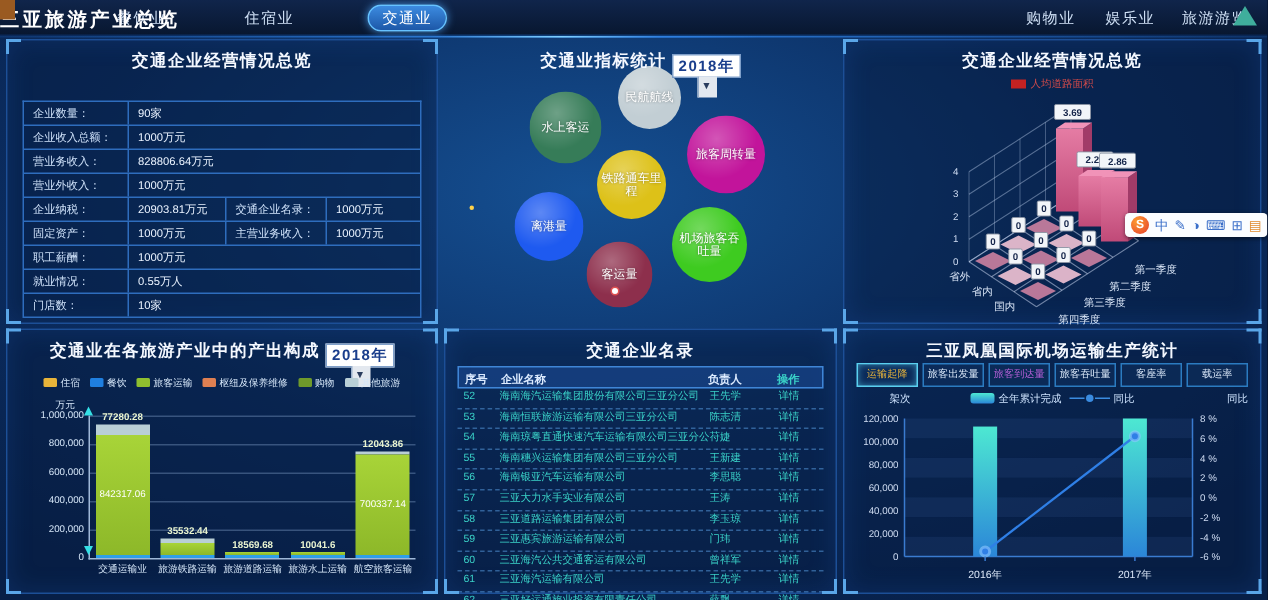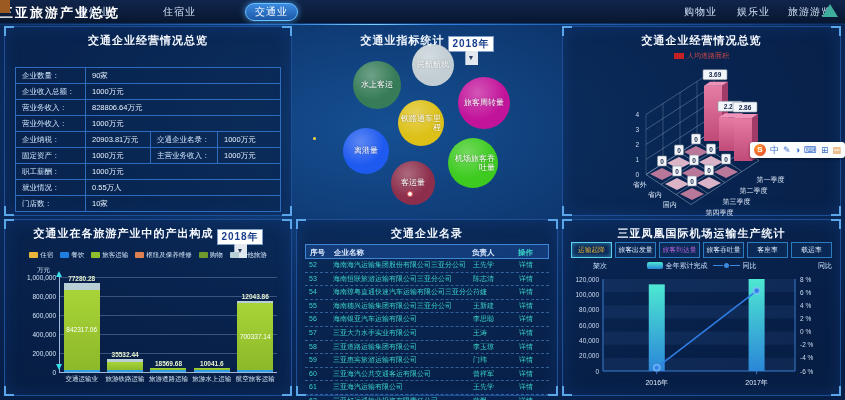--- a/index.html
+++ b/index.html
@@ -35,21 +35,21 @@
   
   .ov-table{position:absolute;left:10px;right:10px;top:40px;border:1px solid #2e6dbd;border-bottom:none;background:rgba(10,36,80,.35);}
   .ov-row{display:flex;border-bottom:1px solid #2e6dbd;height:15px;line-height:15px;font-size:7.5px;}
   .ov-label{width:70px;padding-left:6px;color:#cfe2fa;border-right:1px solid #2e6dbd;box-sizing:border-box;white-space:nowrap;}
   .ov-value{flex:1;padding-left:6px;color:#eaf3ff;white-space:nowrap;overflow:hidden;}
   .ov-label2{width:68px;flex:none;border-left:1px solid #2e6dbd;}
   .ov-value2{flex:0 0 56px;}
   
   .bubble-area{position:absolute;left:0;top:0;right:0;bottom:0;}
   .bubble{position:absolute;border-radius:50%;display:flex;align-items:center;justify-content:center;
-    color:#fff;font-size:8px;text-align:right;line-height:1.15;padding:3px;box-sizing:border-box;
+    color:#fff;font-size:8px;text-align:center;line-height:1.15;padding:3px;box-sizing:border-box;
     text-shadow:0 0 2px rgba(0,0,0,.4);}
   .dot{position:absolute;border-radius:50%;}
   
   .fa-legend{text-align:center;margin-top:3px;font-size:7px;color:#d04a4a;position:relative;z-index:2;}
   .fa-sq{display:inline-block;width:10px;height:6px;background:#c42222;margin-right:3px;vertical-align:middle;}
   .fa-chart{position:absolute;left:0;top:40px;width:279px;height:150px;}
   
   .comp-legend{display:flex;justify-content:center;gap:7px;margin-top:6px;font-size:6.5px;color:#d5e6f8;position:relative;z-index:2;cursor:pointer;}
   .cl-sq{display:inline-block;width:9px;height:6px;margin-right:2px;border-radius:1px;vertical-align:-1px;}
   .comp-chart{position:absolute;left:8px;right:6px;top:46px;bottom:6px;}

